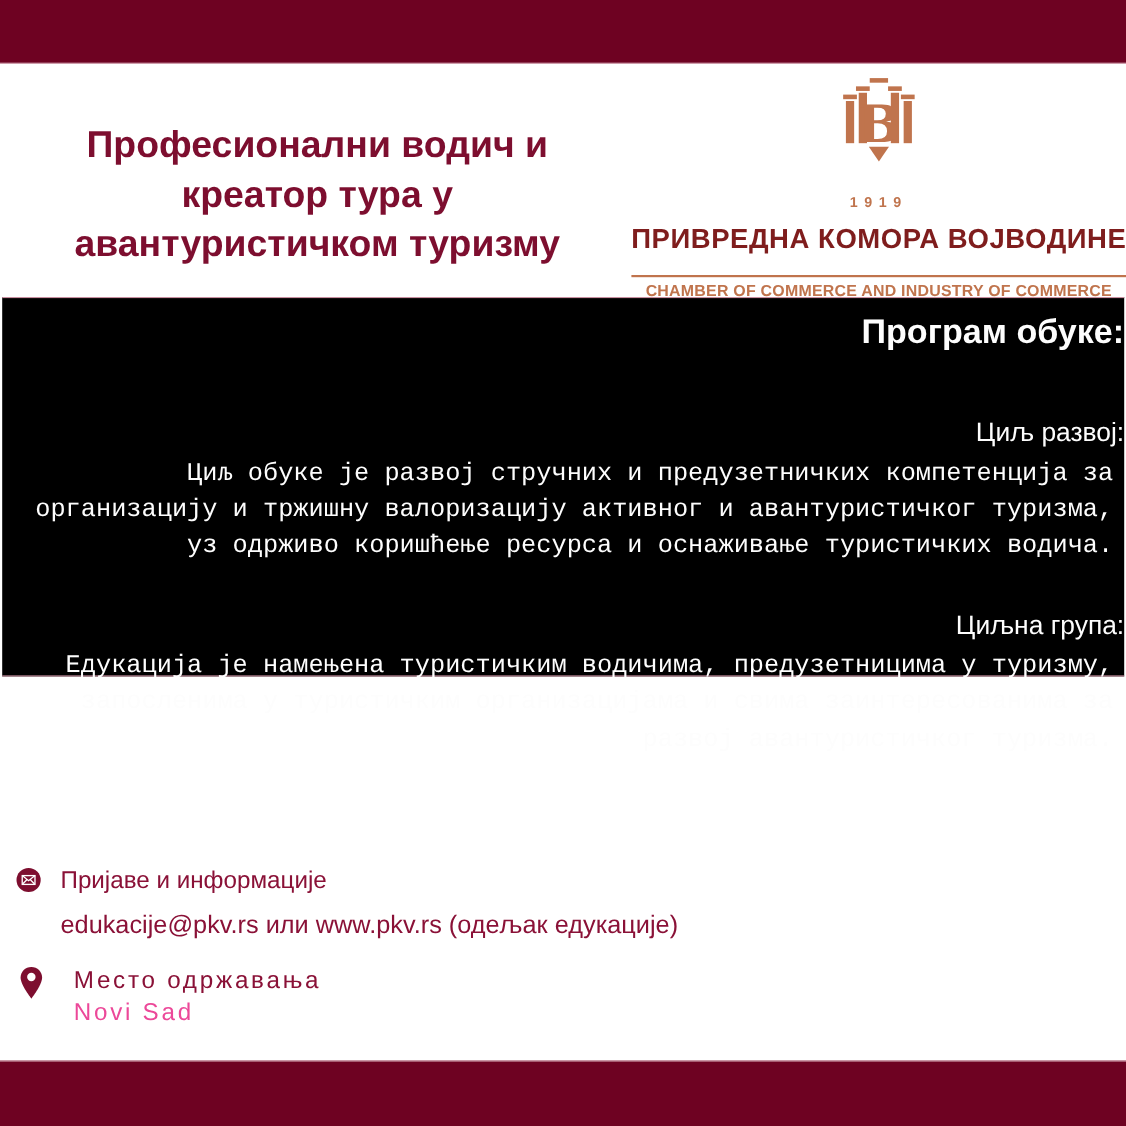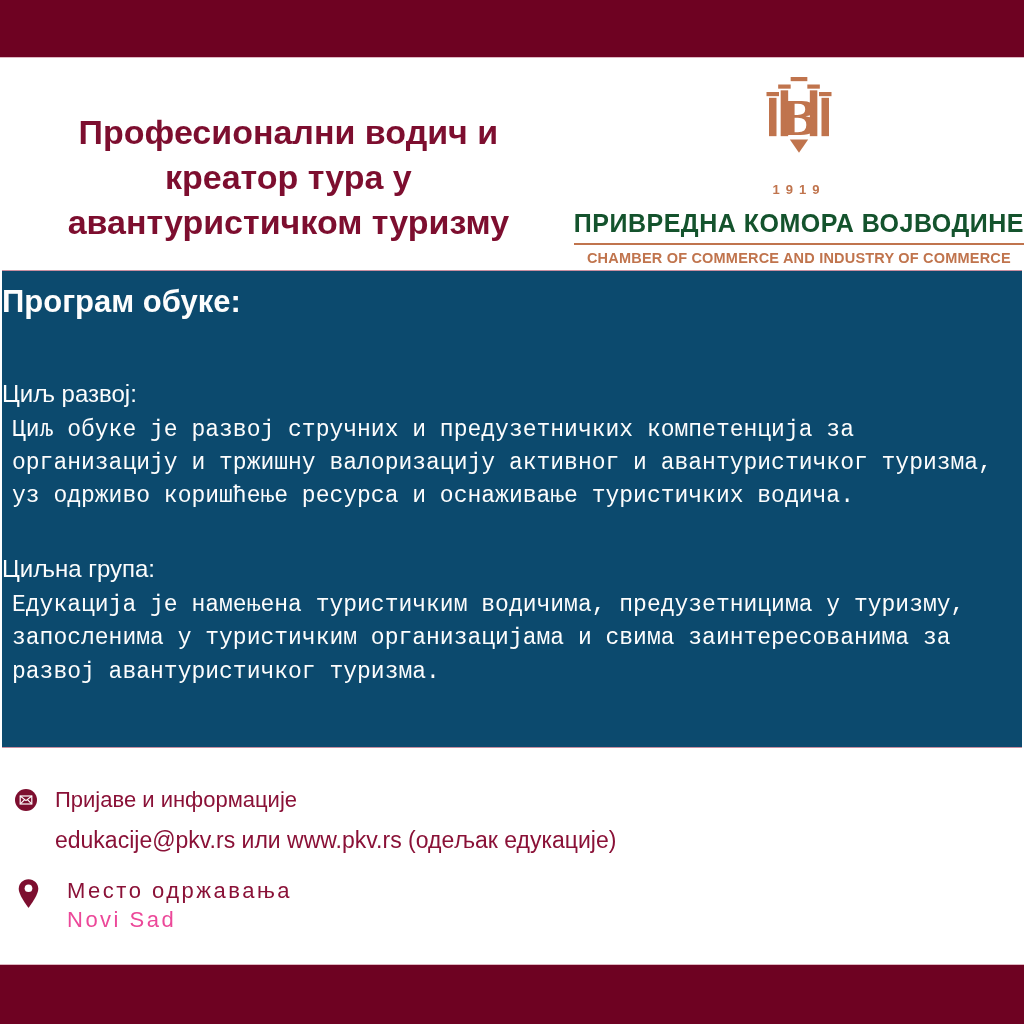--- a/index.html
+++ b/index.html
@@ -7,39 +7,39 @@
     width:1024px;height:1024px;
     position:relative;overflow:hidden;
     background:#ffffff;
     font-family:"Liberation Sans", sans-serif;
   }
   .bar{position:absolute;left:0;right:0;background:#6e0222;}
   .top-bar{top:0;height:57px;border-bottom:1px solid #dfb7c2;}
   .bottom-bar{bottom:0;height:59px;border-top:1px solid #dfb7c2;}
 
   
-  .header{position:absolute;top:58px;left:3px;right:0;height:213px;display:flex;align-items:center;}
+  .header{position:absolute;top:58px;left:3px;right:0;height:213px;display:flex;}
   .title-wrap{width:575px;display:flex;align-items:center;justify-content:center;padding-top:26px;box-sizing:border-box;}
   .main-title{
     margin:0;max-width:520px;
     font-size:34px;font-weight:bold;line-height:1.33;
     color:#7d0e2f;text-align:center;
   }
   .logo-wrap{flex:1;display:flex;flex-direction:column;align-items:center;padding-top:8px;box-sizing:border-box;}
   .logo-year{margin-top:20px;font-size:13px;letter-spacing:6px;color:#c0744d;font-weight:bold;}
   .logo-org-sr{
-    margin-top:12px;font-size:25px;font-weight:bold;color:#14532d;letter-spacing:0.5px;
-    border-bottom:2px solid #c0744d;padding-bottom:5px;white-space:nowrap;
+    margin-top:12px;font-size:25px;font-weight:bold;color:#7f1d1d;letter-spacing:0.5px;
+    border-bottom:2px solid #c0744d;padding-bottom:18px;white-space:nowrap;
   }
   .logo-org-en{margin-top:5px;font-size:14.5px;font-weight:bold;color:#c0744d;letter-spacing:0.2px;white-space:nowrap;}
 
   
   .program-box{
-    position:absolute;top:270px;left:2px;right:2px;height:478px;
-    background:#0c4a6e;color:#fdfdfd;text-align:left;
+    position:absolute;top:270px;left:2px;right:2px;height:345px;
+    background:#000000;color:#fdfdfd;text-align:right;
     border-top:1px solid #c98fa0;border-bottom:1px solid #c98fa0;
     box-sizing:border-box;
   }
   .program-heading{margin:0;padding-top:13px;font-size:31px;font-weight:bold;}
   .program-section-1{margin-top:60px;}
   .program-section-2{margin-top:42px;}
   .section-title{font-size:24px;margin:0 auto 6px auto;}
   .section-body{
     font-size:23px;line-height:1.44;max-width:1000px;margin:0 auto;
     font-weight:normal;

